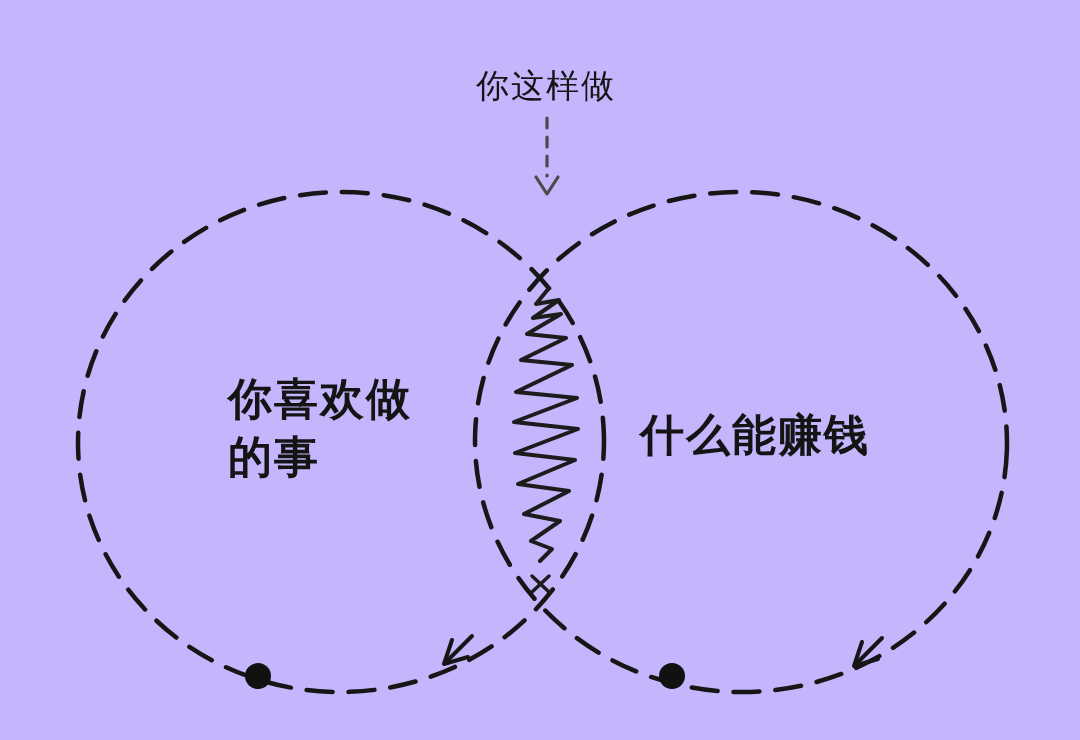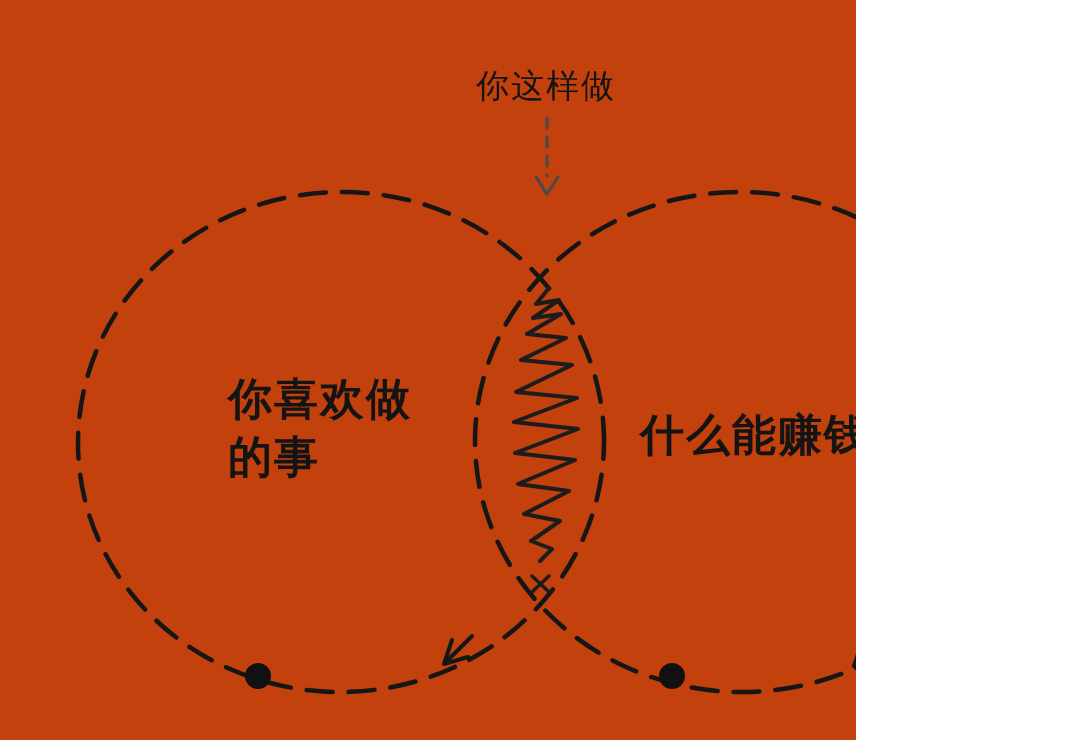--- a/index.html
+++ b/index.html
@@ -3,23 +3,23 @@
 <meta charset="utf-8">
 <style>
   html, body {
     margin: 0;
     padding: 0;
     background: #ffffff;
     font-family: "Liberation Sans", "DejaVu Sans", sans-serif;
   }
   .stage {
     position: relative;
-    width: 856px;
+    width: 1080px;
     height: 740px;
-    background: #c2410c;
+    background: #c4b5fd;
     overflow: hidden;
   }
   svg { display: block; }
   text {
     fill: #141414;
     font-family: "Liberation Sans", "DejaVu Sans", sans-serif;
   }
   .big-label {
     font-size: 44px;
     font-weight: 600;

